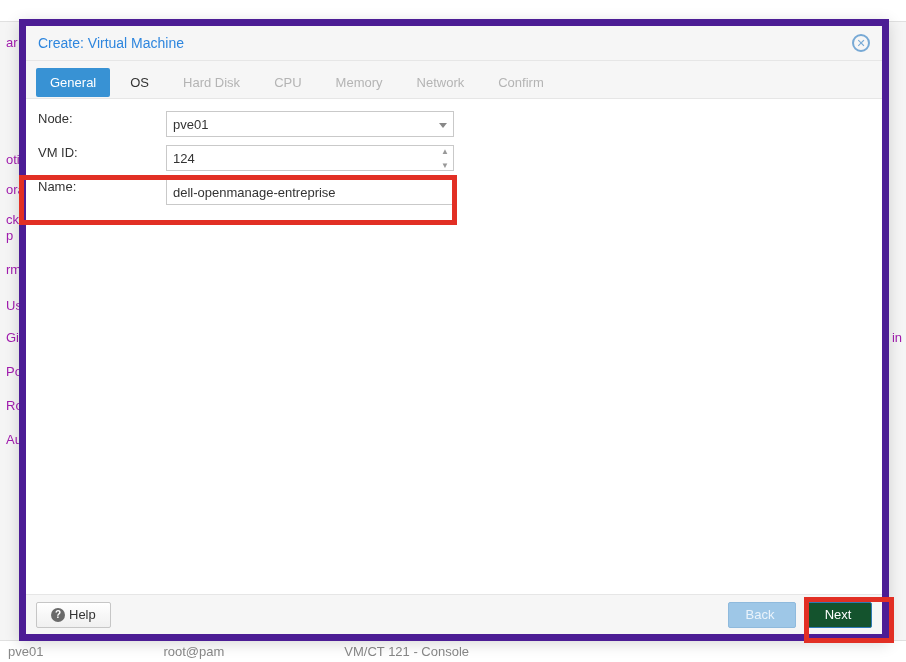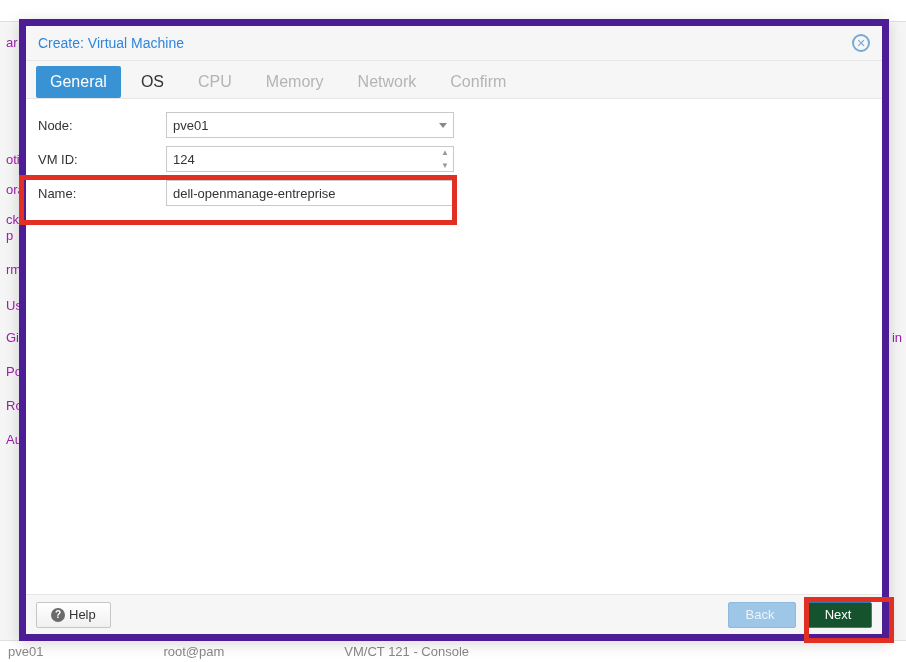--- a/index.html
+++ b/index.html
@@ -69,21 +69,21 @@
   }
   .tabs {
     height: 38px;
     display: flex; align-items: center;
     padding: 5px 10px 0 10px; gap: 6px;
     background: #f6f6f6;
     border-bottom: 1px solid #e6e6e6;
   }
   .tab {
     padding: 7px 14px;
-    font-size: 16px;
+    font-size: 13px;
     color: #333;
     border-radius: 2px;
     cursor: default;
   }
   .tab.active {
     background: #3892d4; color: #fff;
   }
   .tab.disabled {
     color: #b4b4b4;
   }
@@ -92,21 +92,21 @@
     padding: 12px;
     display: flex;
     gap: 18px;
     align-items: flex-start;
   }
   .col {
     width: 50%;
     display: flex; flex-direction: column; gap: 6px;
   }
   .field-row {
-    display: flex; align-items: center;
+    display: flex; 
     height: 28px;
   }
   .field-label {
     width: 128px;
     color: #333;
   }
   .field-input-wrap {
     position: relative;
     flex: 1;
   }
@@ -228,20 +228,21 @@
 
 <div class="modal">
   <div class="titlebar">
     <span class="title">Create: Virtual Machine</span>
     <span class="close-btn">✕</span>
   </div>
 
   <div class="tabs">
     <div class="tab active">General</div>
     <div class="tab">OS</div>
+    <div class="tab disabled">Hard Disk</div>
     <div class="tab disabled">CPU</div>
     <div class="tab disabled">Memory</div>
     <div class="tab disabled">Network</div>
     <div class="tab disabled">Confirm</div>
   </div>
 
   <div class="body">
     <div class="col">
 
       <div class="field-row">

